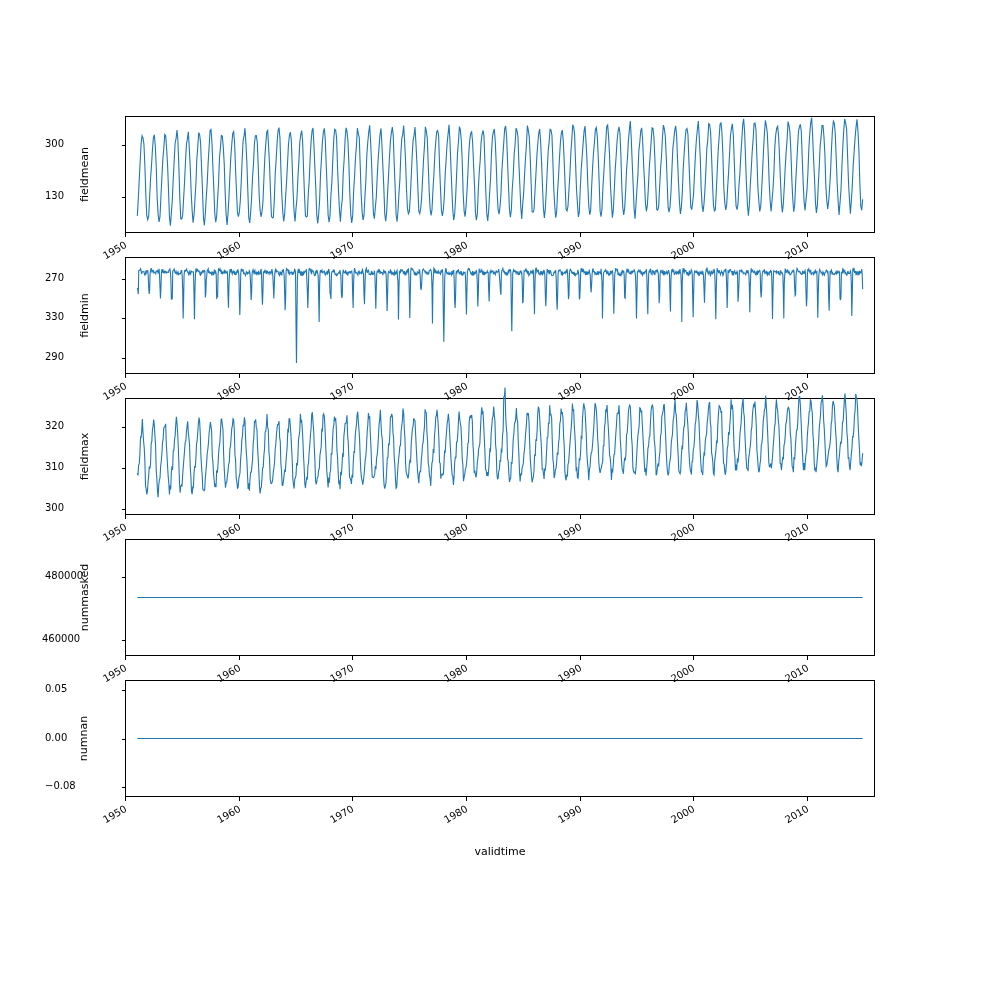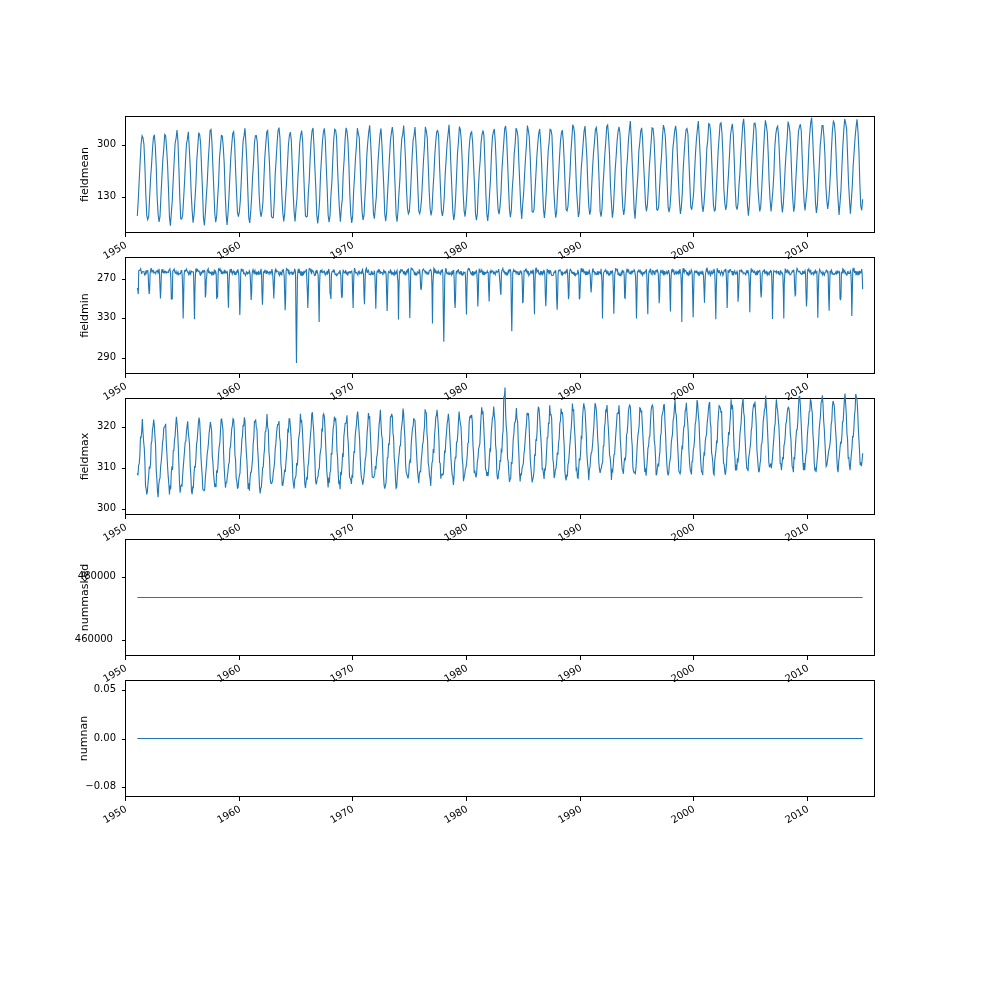--- a/index.html
+++ b/index.html
@@ -54,21 +54,21 @@
     top: 845px;
     width: 750px;
     text-align: center;
     font-size: 11px;
     color: #000000;
   }
   .ytick {
     position: absolute;
     font-size: 10px;
     color: #000000;
-    text-align: right;
+    text-align: left;
     white-space: nowrap;
   }
   .tickmark {
     position: absolute;
     background: #000000;
   }
   .xtick {
     position: absolute;
     font-size: 10px;
     color: #000000;
@@ -111,20 +111,21 @@
   </div>
   <div class="ylabel" style="left:14px; top:591px; width:140px;">nummasked</div>
 
   <div class="axes" id="ax5" style="left:125px; top:680px; width:750px; height:117px;">
     <svg viewBox="0 0 750 117" preserveAspectRatio="none">
       <path id="p5" fill="none" stroke="#1f77b4" stroke-width="1.1" vector-effect="non-scaling-stroke" d="M11.36 58.50L738.64 58.50"></path>
     </svg>
   </div>
   <div class="ylabel" style="left:28px; top:732px; width:110px;">numnan</div>
 
+  <div class="xlabel">validtime</div>
 
   <div id="tick-layer">
       <div class="tickmark" style="left: 121.5px; top: 196.6px; width: 3.5px; height: 1px;"></div>
       <div class="ytick" style="left: 45px; top: 189.6px; width: 71px;">130</div>
       <div class="tickmark" style="left: 121.5px; top: 144.6px; width: 3.5px; height: 1px;"></div>
       <div class="ytick" style="left: 45px; top: 137.6px; width: 71px;">300</div>
       <div class="tickmark" style="left: 125px; top: 233px; width: 1px; height: 3.5px;"></div>
       <div class="xtick" style="left: 91px; top: 239px; width: 32px; text-align: right;">1950</div>
       <div class="tickmark" style="left: 238.636px; top: 233px; width: 1px; height: 3.5px;"></div>
       <div class="xtick" style="left: 204.636px; top: 239px; width: 32px; text-align: right;">1960</div>

